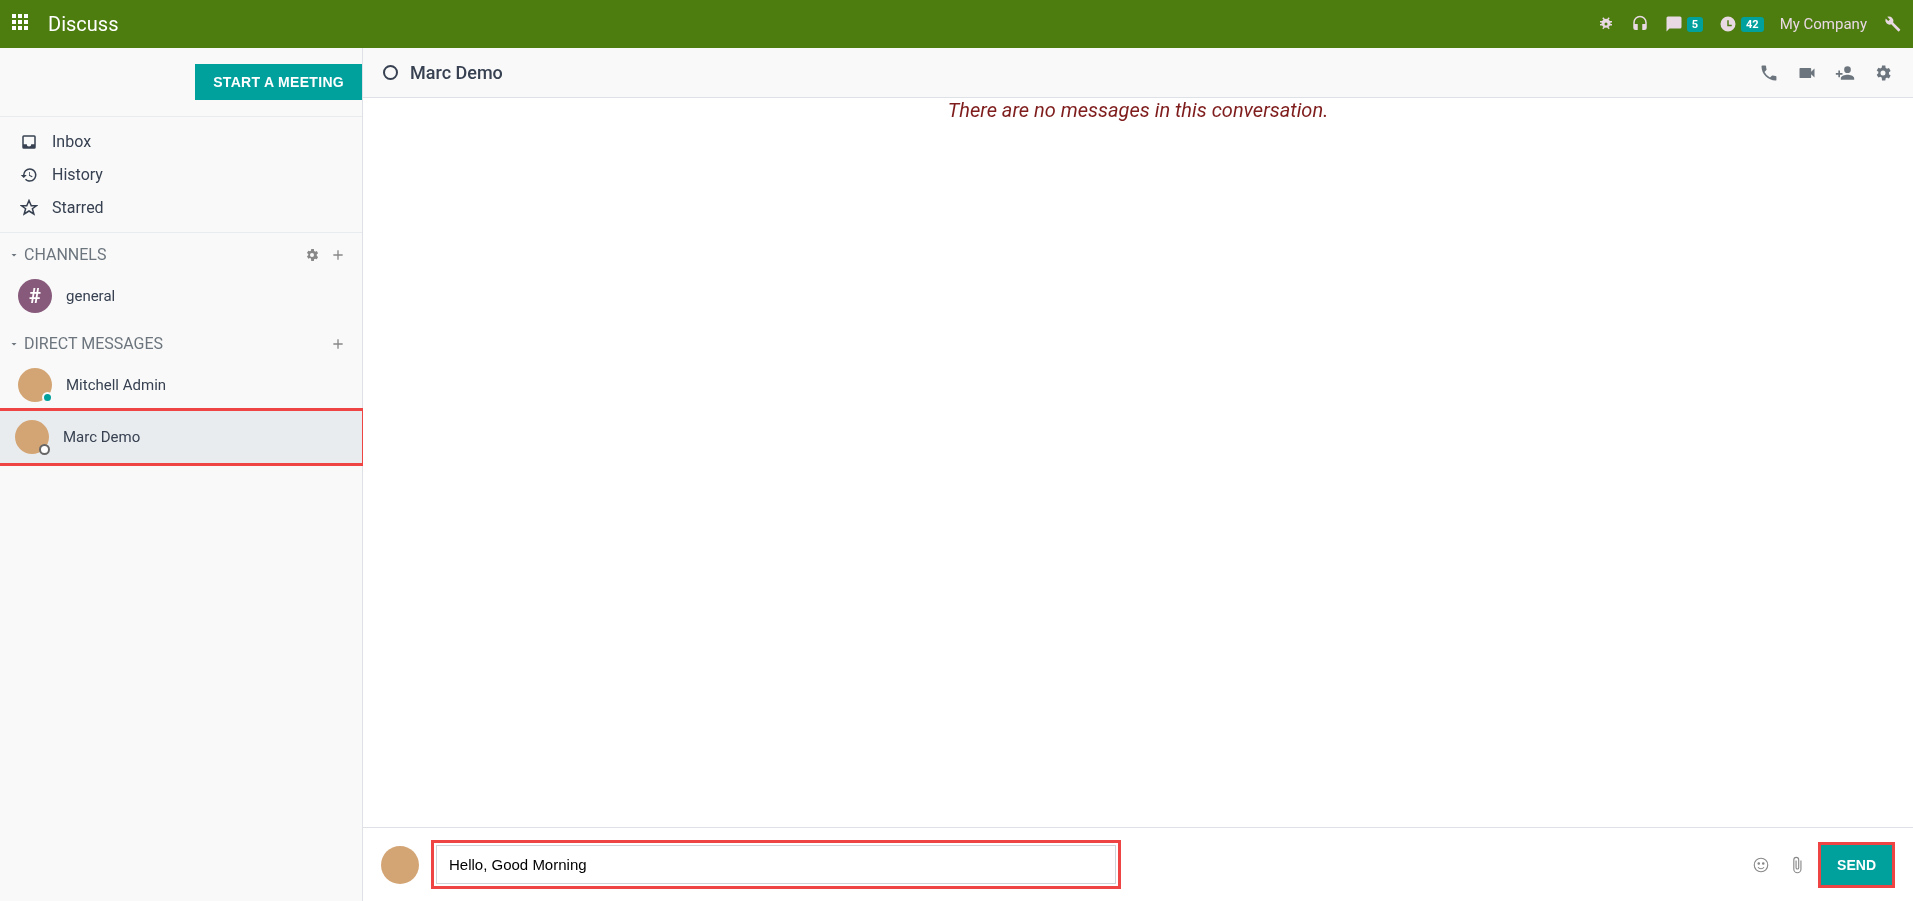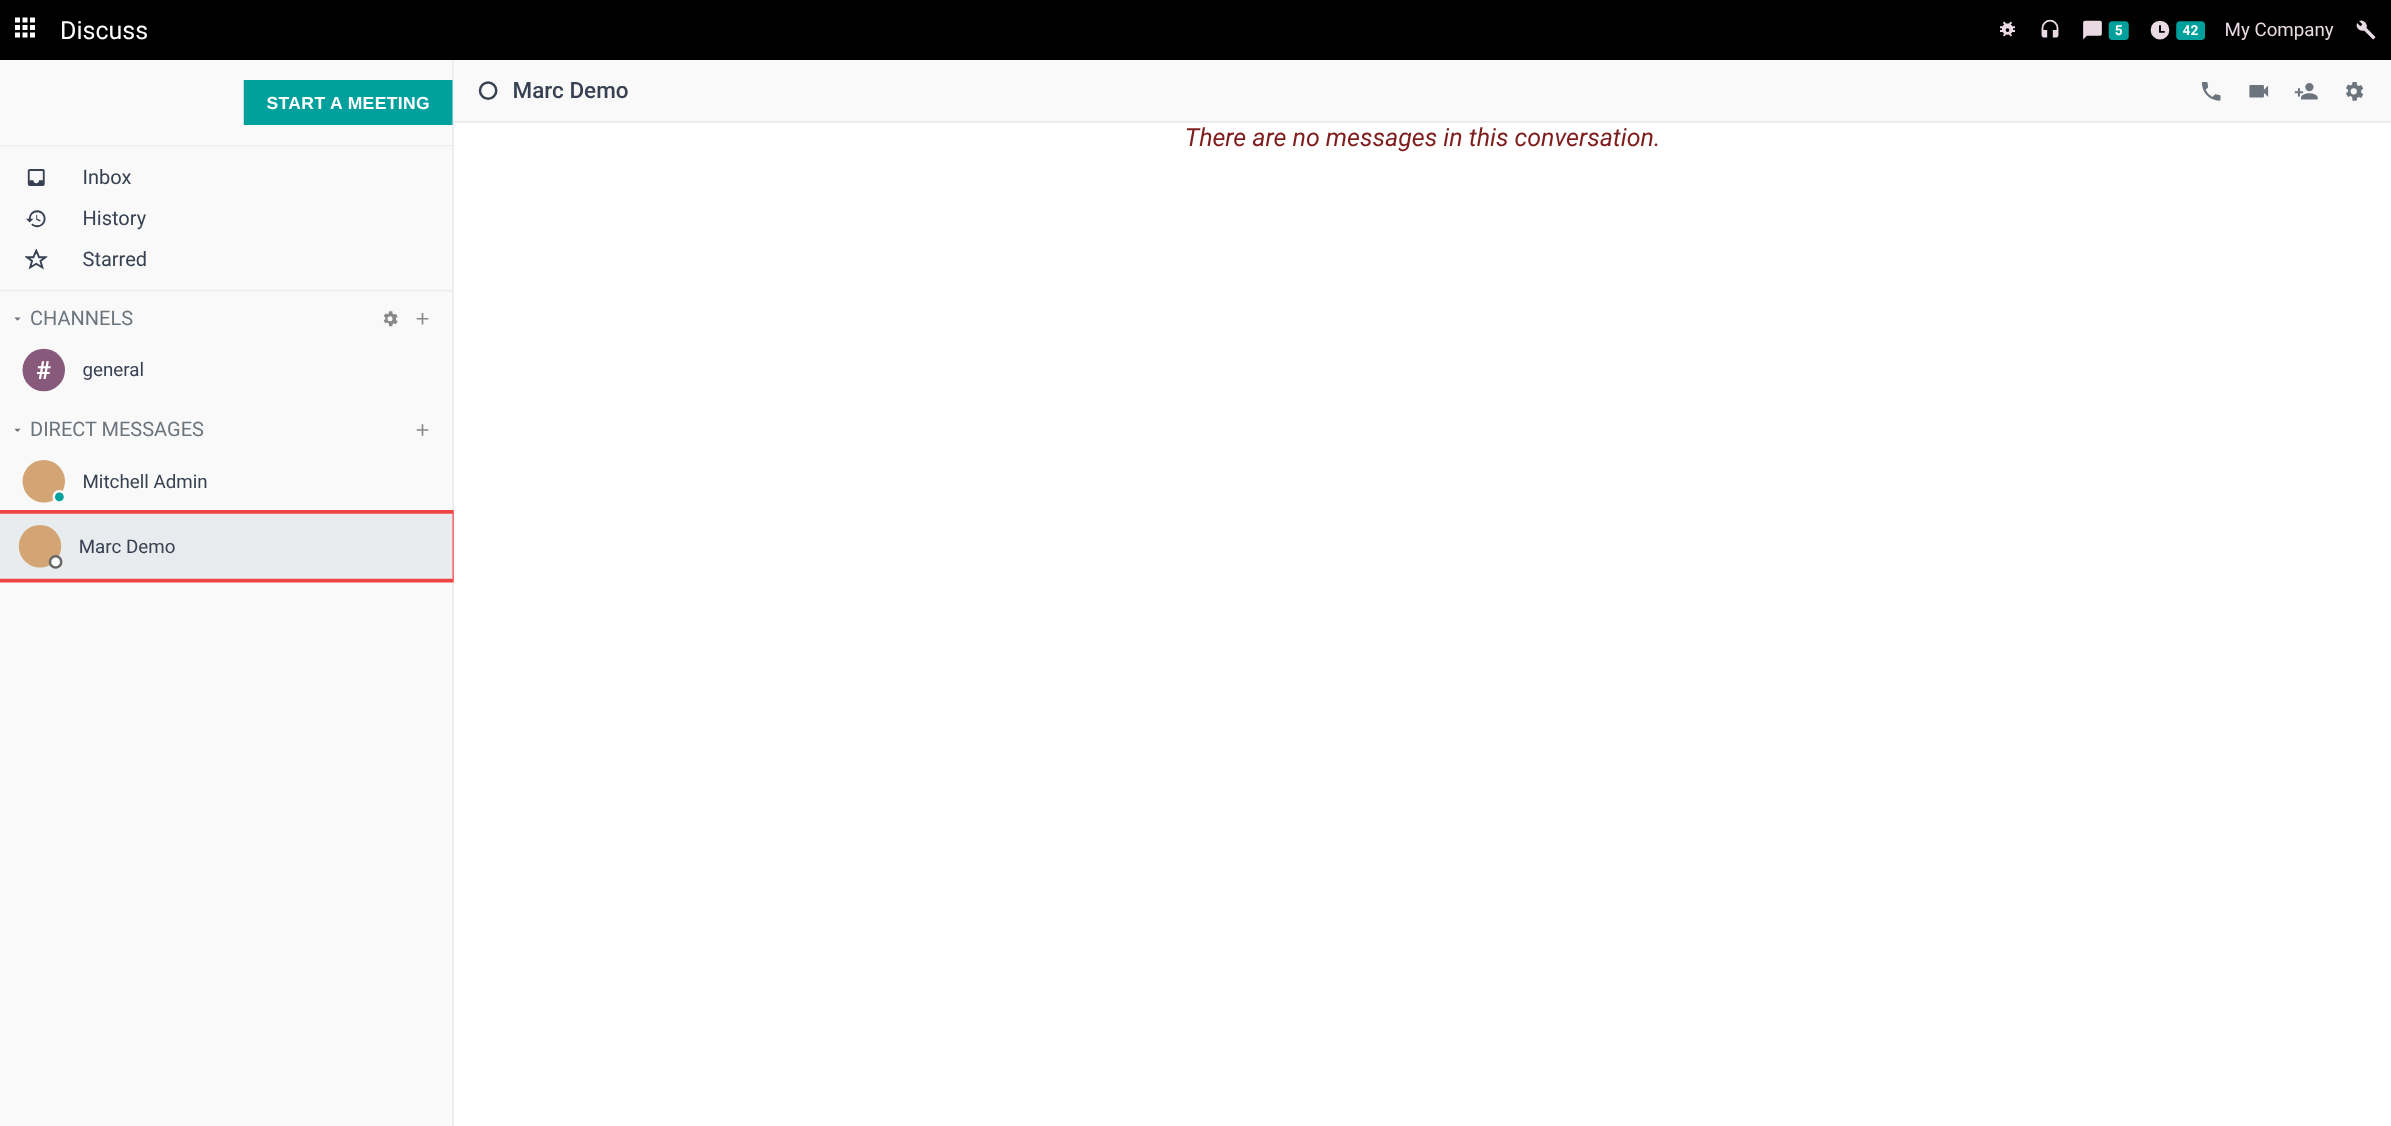--- a/index.html
+++ b/index.html
@@ -7,21 +7,21 @@
   font-family: -apple-system, BlinkMacSystemFont, "Segoe UI", Roboto, "Helvetica Neue", Arial, sans-serif;
   font-size: 14px;
   color: #374151;
   background: #f9f9f9;
   width: 1913px;
   height: 901px;
   overflow: hidden;
 }
 .topbar {
   height: 48px;
-  background: #000000;
+  background: #4d7c0f;
   color: #fff;
   display: flex;
   align-items: center;
   padding: 0 12px;
   gap: 12px;
 }
 .apps-icon { width: 20px; height: 20px; display: grid; grid-template-columns: repeat(3,4px); grid-template-rows: repeat(3,4px); gap: 2px; cursor: pointer; }
 .apps-icon div { background: #fff; }
 .topbar-title { font-size: 20px; font-weight: 400; margin-left: 4px; }
 .topbar-spacer { flex: 1; }
@@ -49,21 +49,21 @@
   color: #fff;
   border: none;
   font-weight: 700;
   font-size: 14px;
   padding: 10px 18px;
   cursor: pointer;
   letter-spacing: 0.3px;
 }
 .mailboxes { padding: 8px 0; border-top: 1px solid #e9ecef; border-bottom: 1px solid #e9ecef; }
 .mailbox-item {
-  display:flex; align-items:center; gap: 28px;
+  display:flex; align-items:center; gap: 14px;
   padding: 7px 20px;
   cursor:pointer;
   font-size: 16px;
   color: #374151;
 }
 .mailbox-item svg { width:18px; height:18px; flex-shrink:0; }
 .section-header {
   display:flex; align-items:center; justify-content:space-between;
   padding: 12px 16px 6px 8px;
   font-size: 16px;
@@ -308,14 +308,35 @@
             <path d="M15 12a4 4 0 100-8 4 4 0 000 8zm-9 0V9H4v3H1v2h3v3h2v-3h3v-2H6zm9 2c-2.67 0-8 1.34-8 4v2h16v-2c0-2.66-5.33-4-8-4z"></path>
           </svg>
         <svg viewBox="0 0 24 24" fill="currentColor">
             <path d="M19.14 12.94a7 7 0 000-1.88l2-1.55-2-3.46-2.37.96a7 7 0 00-1.63-.94L14.8 3h-4l-.34 2.57a7 7 0 00-1.63.94l-2.37-.96-2 3.46 2 1.55a7 7 0 000 1.88l-2 1.55 2 3.46 2.37-.96c.5.39 1.05.7 1.63.94L10.8 21h4l.34-2.57c.58-.24 1.13-.55 1.63-.94l2.37.96 2-3.46-2-1.55zM12 15a3 3 0 110-6 3 3 0 010 6z"></path>
           </svg>
       </div>
     </div>
     <div class="chat-body">
       <span>There are no messages in this conversation.</span>
     </div>
+    <div class="composer">
+      <div class="avatar"></div>
+      <div class="composer-input-wrap">
+        <input type="text" value="Hello, Good Morning" style="">
+      </div>
+      <div class="composer-gap"></div>
+      <div class="composer-icons">
+        <svg viewBox="0 0 24 24" fill="none" stroke="currentColor" stroke-width="1.5">
+            <circle cx="12" cy="12" r="9"></circle>
+            <circle cx="9" cy="10" r="1" fill="currentColor"></circle>
+            <circle cx="15" cy="10" r="1" fill="currentColor"></circle>
+            <path d="M8 15s1.5 2 4 2 4-2 4-2"></path>
+          </svg>
+        <svg viewBox="0 0 24 24" fill="currentColor">
+            <path d="M16.5 6v11.5a4 4 0 01-8 0V5a2.5 2.5 0 015 0v10.5a1 1 0 01-2 0V6H10v9.5a2.5 2.5 0 005 0V5a4 4 0 00-8 0v12.5a5.5 5.5 0 0011 0V6h-1.5z"></path>
+          </svg>
+      </div>
+      <div class="send-wrap">
+        <button class="send-btn">SEND</button>
+      </div>
+    </div>
   </div>
 </div>
 
 </body></html>

